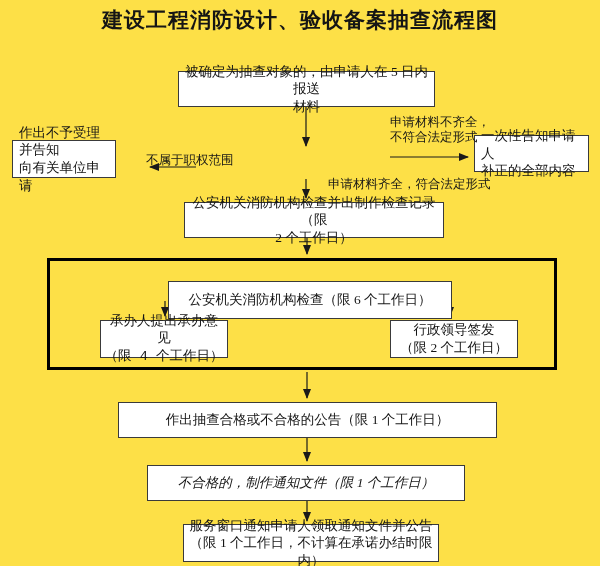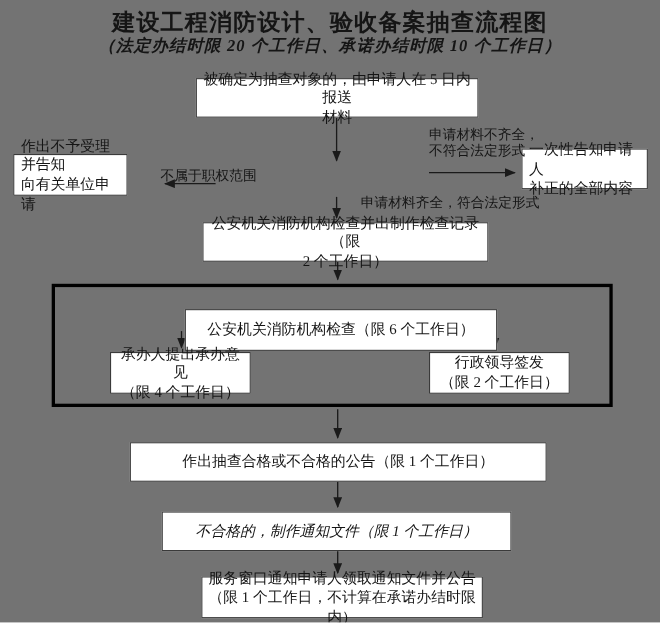--- a/index.html
+++ b/index.html
@@ -1,20 +1,20 @@
 <!DOCTYPE html>
 <html><head>
 <meta charset="utf-8">
 <style>
   html, body { margin: 0; padding: 0; background: #ffffff; }
   .page {
     position: relative;
     width: 600px;
     height: 566px;
-    background: #737373;
+    background: #fde047;
     font-family: "Liberation Serif", "DejaVu Serif", serif;
     color: #151515;
     overflow: hidden;
   }
   .title {
     position: absolute;
     left: 0; top: 6px; width: 600px;
     text-align: center;
     font-size: 21px;
     font-weight: bold;
@@ -66,21 +66,20 @@
     pointer-events: none;
   }
   svg.connectors line { stroke: #1a1a1a; stroke-width: 1.2; }
 </style>
 </head>
 <body>
 
 <div class="page">
 
   <div class="title">建设工程消防设计、验收备案抽查流程图</div>
-  <div class="subtitle">（法定办结时限 20 个工作日、承诺办结时限 10 个工作日）</div>
 
   <svg class="connectors" width="600" height="566" viewBox="0 0 600 566">
     <defs>
       <marker id="arr" viewBox="0 0 10 8" markerWidth="10" markerHeight="8" refX="9" refY="4" orient="auto" markerUnits="userSpaceOnUse">
         <path d="M0,0 L10,4 L0,8 z" fill="#1a1a1a"></path>
       </marker>
     </defs>
     <line x1="306" y1="107" x2="306" y2="146" marker-end="url(#arr)"></line>
     <line x1="196" y1="167" x2="150" y2="167" marker-end="url(#arr)"></line>
     <line x1="390" y1="157" x2="468" y2="157" marker-end="url(#arr)"></line>
@@ -103,21 +102,21 @@
   <div class="box left" style="left:474px; top:135px; width:115px; height:37px;">一次性告知申请人
 补正的全部内容</div>
 
   <div class="box" style="left:184px; top:202px; width:260px; height:36px;">公安机关消防机构检查并出制作检查记录（限
 2 个工作日）</div>
 
   <div class="thick-box" style="left:47px; top:258px; width:510px; height:112px;"></div>
 
   <div class="box" style="left:168px; top:281px; width:284px; height:38px;">公安机关消防机构检查（限 6 个工作日）</div>
 
-  <div class="box" style="left:100px; top:320px; width:128px; height:38px;">承办人提出承办意见
+  <div class="box" style="left:100px; top:320px; width:128px; height:38px;font-family:Liberation Mono, monospace;">承办人提出承办意见
 （限 4 个工作日）</div>
 
   <div class="box" style="left:390px; top:320px; width:128px; height:38px;">行政领导签发
 （限 2 个工作日）</div>
 
   <div class="box" style="left:118px; top:402px; width:379px; height:28px;">作出抽查合格或不合格的公告（限 1 个工作日）</div>
 
   <div class="box" style="left:147px; top:465px; width:318px; height:28px;font-style:italic;">不合格的，制作通知文件（限 1 个工作日）</div>
 
   <div class="box" style="left:183px; top:524px; width:256px; height:38px;">服务窗口通知申请人领取通知文件并公告

